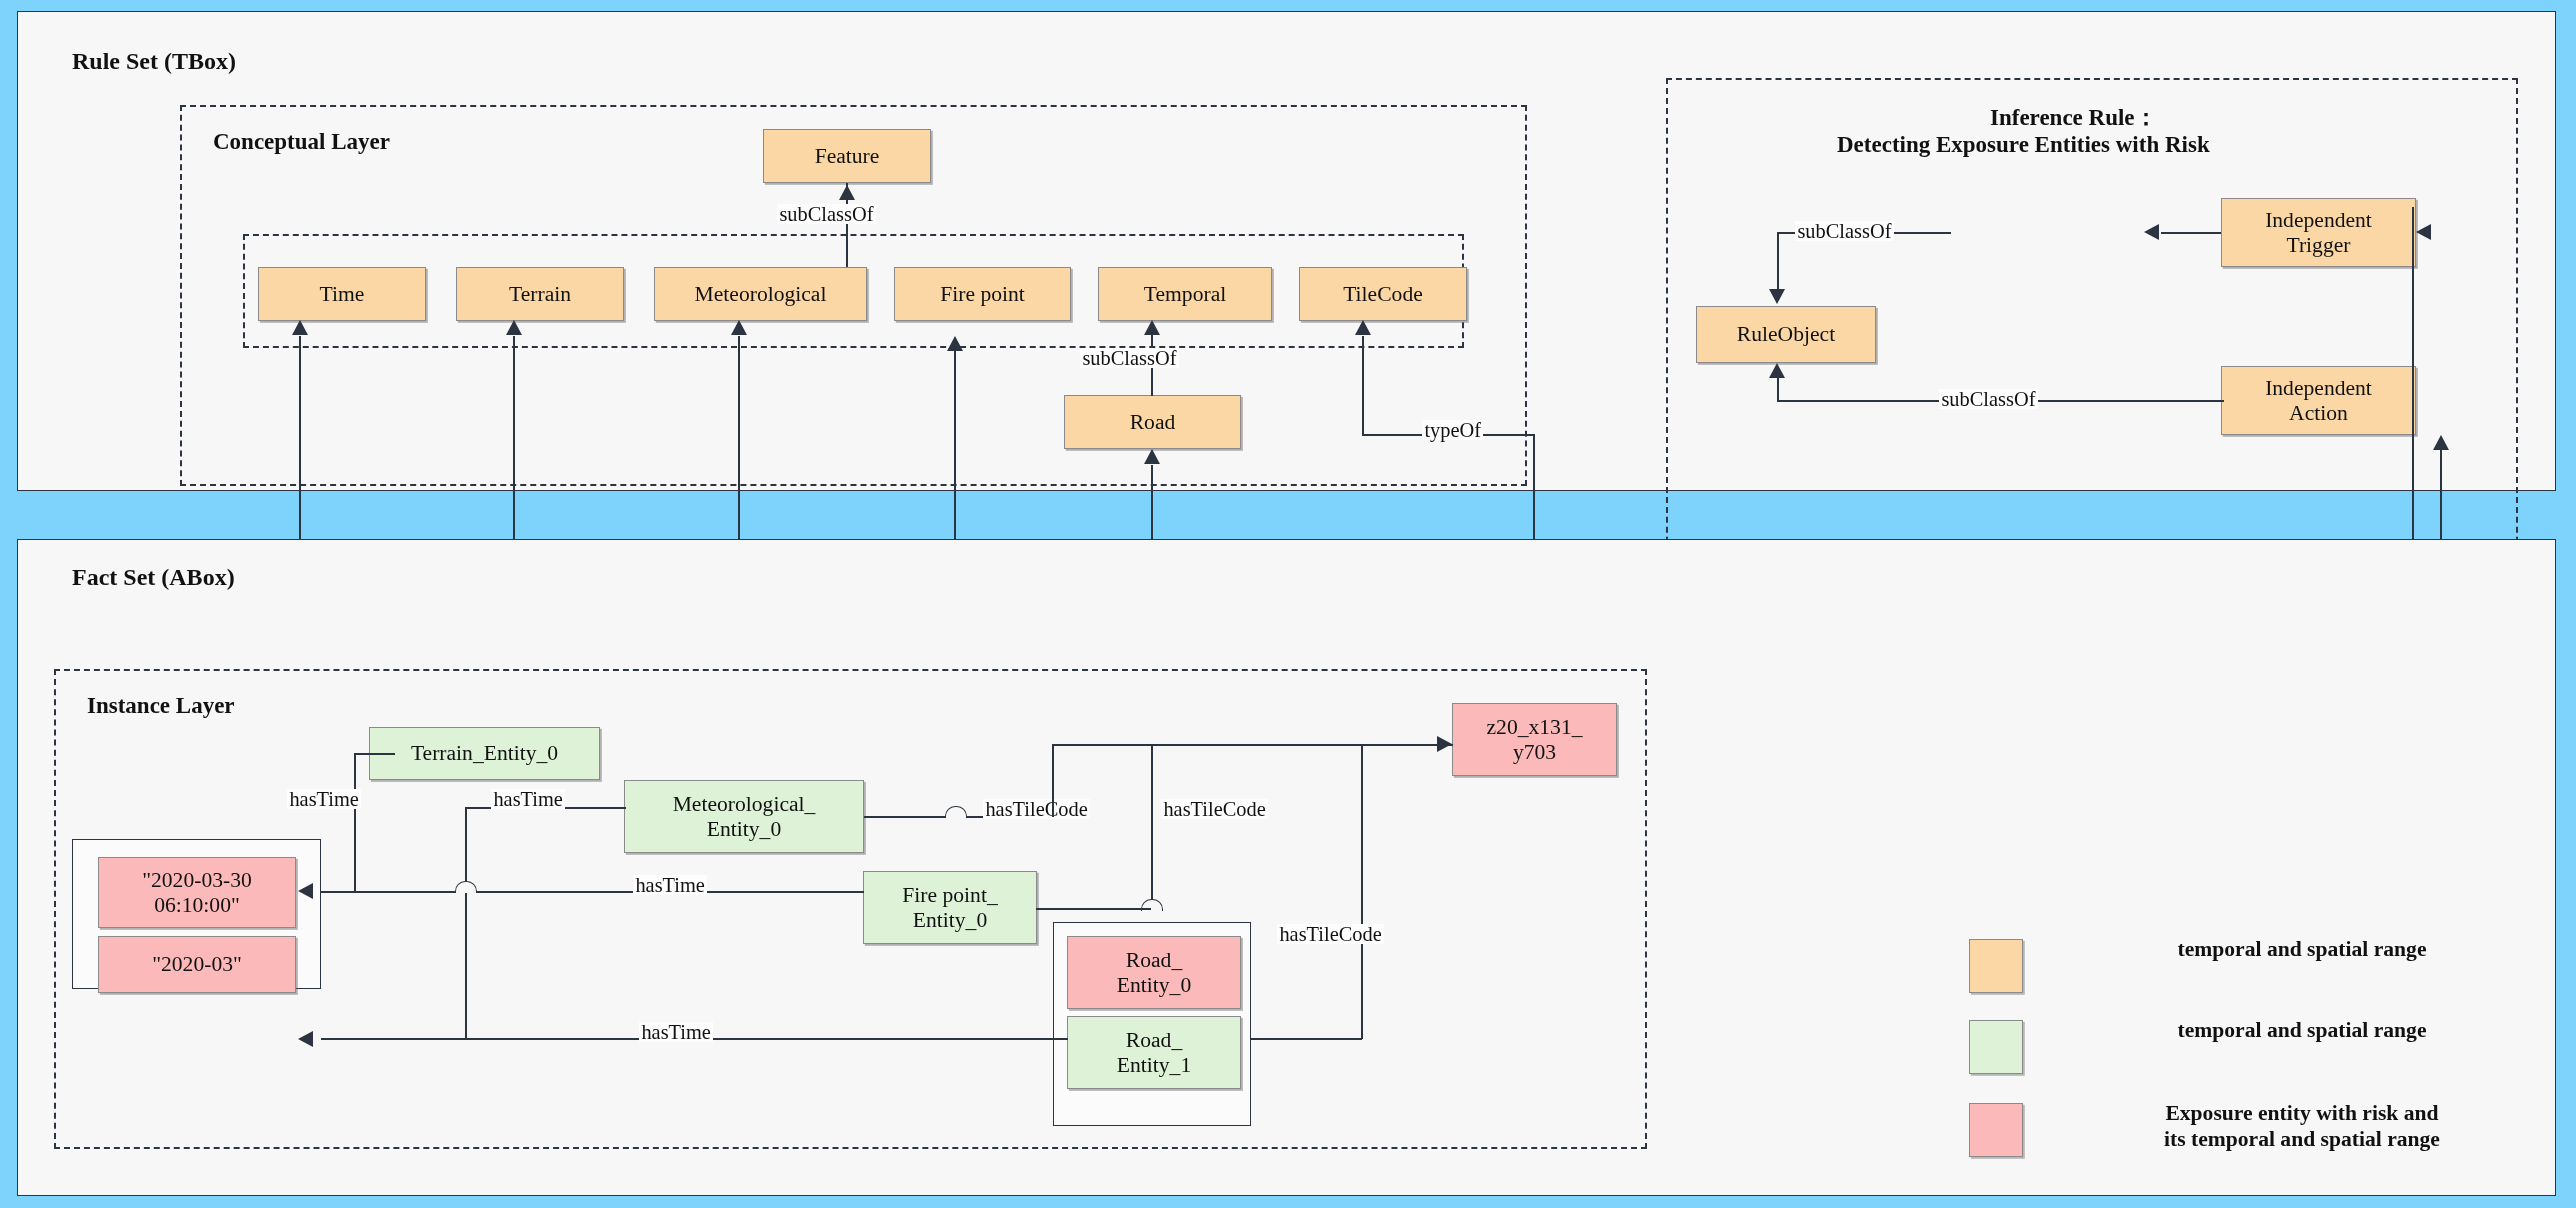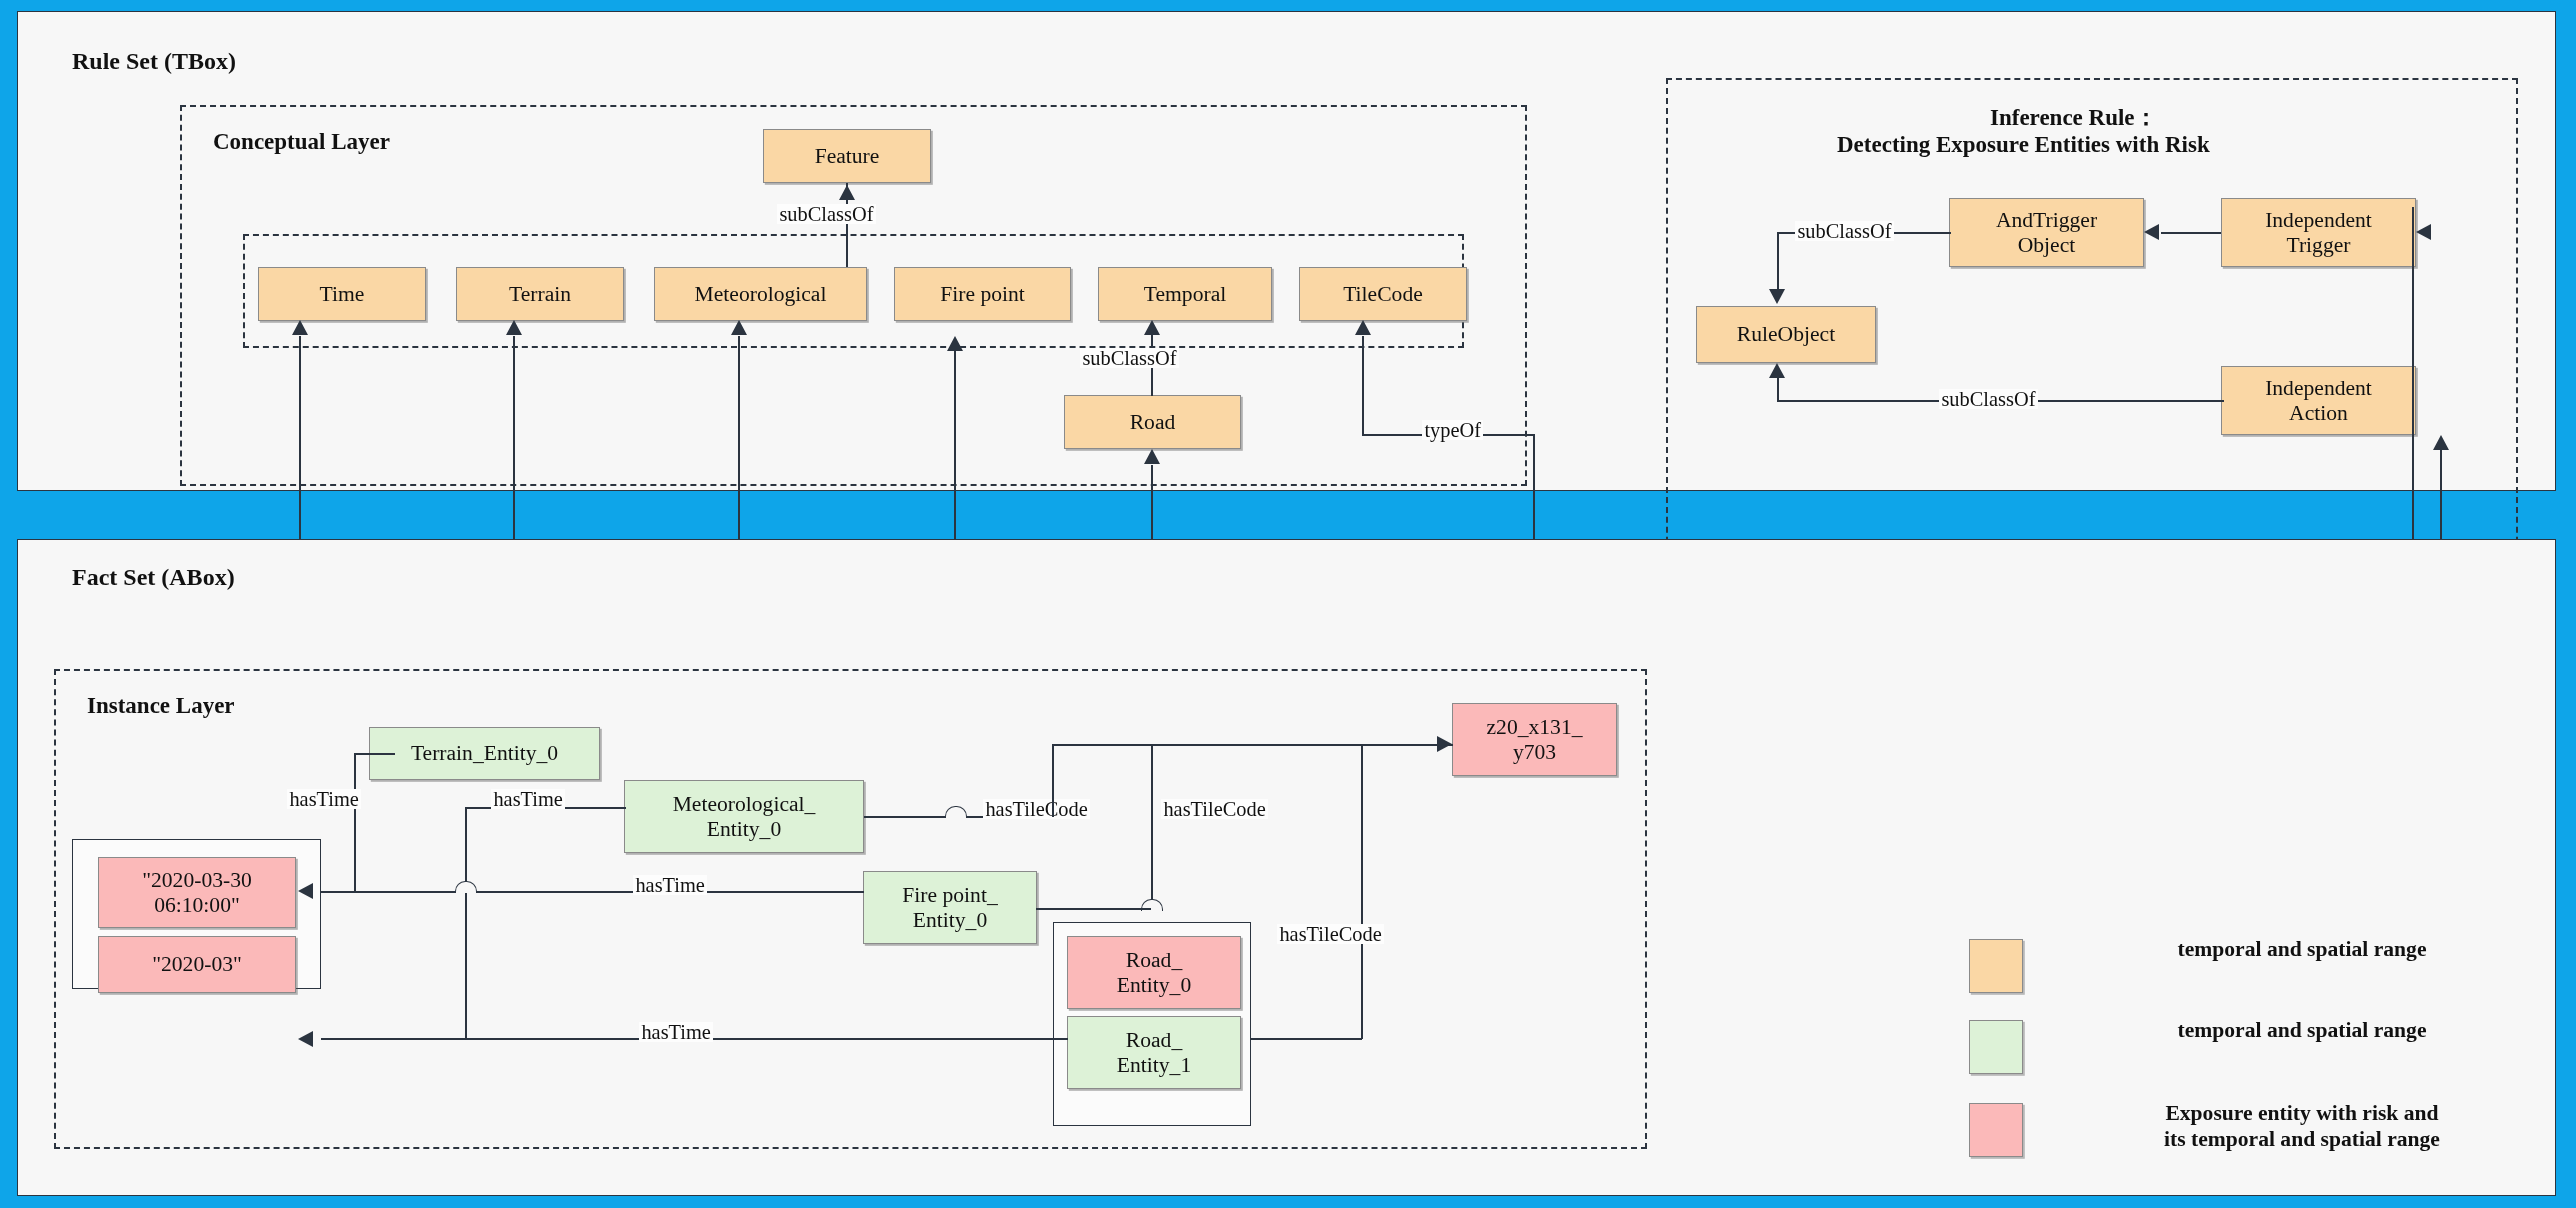--- a/index.html
+++ b/index.html
@@ -1,17 +1,17 @@
 <!DOCTYPE html>
 <html style="font-size:9.6px"><head>
 <meta charset="utf-8">
 <style>
   html,body{margin:0;padding:0;background:#ffffff;}
   body{font-family:"Liberation Serif",serif;}
-  #stage{position:relative;width:2576px;height:1209px;background:#0ea5e9;overflow:hidden;}
+  #stage{position:relative;width:2576px;height:1209px;background:#7dd3fc;overflow:hidden;}
 
   
   .panel{position:absolute;background:#f7f7f7;border:1.8px solid #2b3440;box-sizing:border-box;}
   .panel-title{position:absolute;font-weight:bold;font-size:24px;color:#111;white-space:nowrap;}
 
   .dashed{position:absolute;border:2.4px dashed #2b3440;box-sizing:border-box;background:transparent;}
   .dashed-title{position:absolute;font-weight:bold;font-size:23px;color:#111;white-space:nowrap;}
 
   
   .node{position:absolute;box-sizing:border-box;border:1.2px solid #8a8a8a;
@@ -98,24 +98,20 @@
   <div class="seg v" style="left:1362px;top:336px;height:99px;"></div>
   <div class="arrow up" style="left:1355px;top:320px;"></div>
   <div class="seg h" style="left:1362px;top:434px;width:173px;"></div>
   <div class="seg v" style="left:1533px;top:434px;height:270px;"></div>
   <div class="elabel" style="left:1422px;top:420px;">typeOf</div>
 
   <div class="dashed" style="left:1666px;top:78px;width:852px;height:774px;"></div>
   <div class="dashed-title" style="left:1990px;top:102px;text-align:center;">Inference Rule：</div>
   <div class="dashed-title" style="left:1837px;top:132px;">Detecting Exposure Entities with Risk</div>
 
-  <div class="node concept" style="left:1949px;top:198px;width:195px;height:69px;flex-direction:column;">
-    <span>AndTrigger</span>
-    <span>Object</span>
-  </div>
 
   <div class="node concept" style="left:2221px;top:198px;width:195px;height:69px;flex-direction:column;">
     <span>Independent</span>
     <span>Trigger</span>
   </div>
 
   <div class="node concept" style="left:1696px;top:306px;width:180px;height:57px;">RuleObject</div>
 
   <div class="node concept" style="left:2221px;top:366px;width:195px;height:69px;flex-direction:column;">
     <span>Independent</span>

